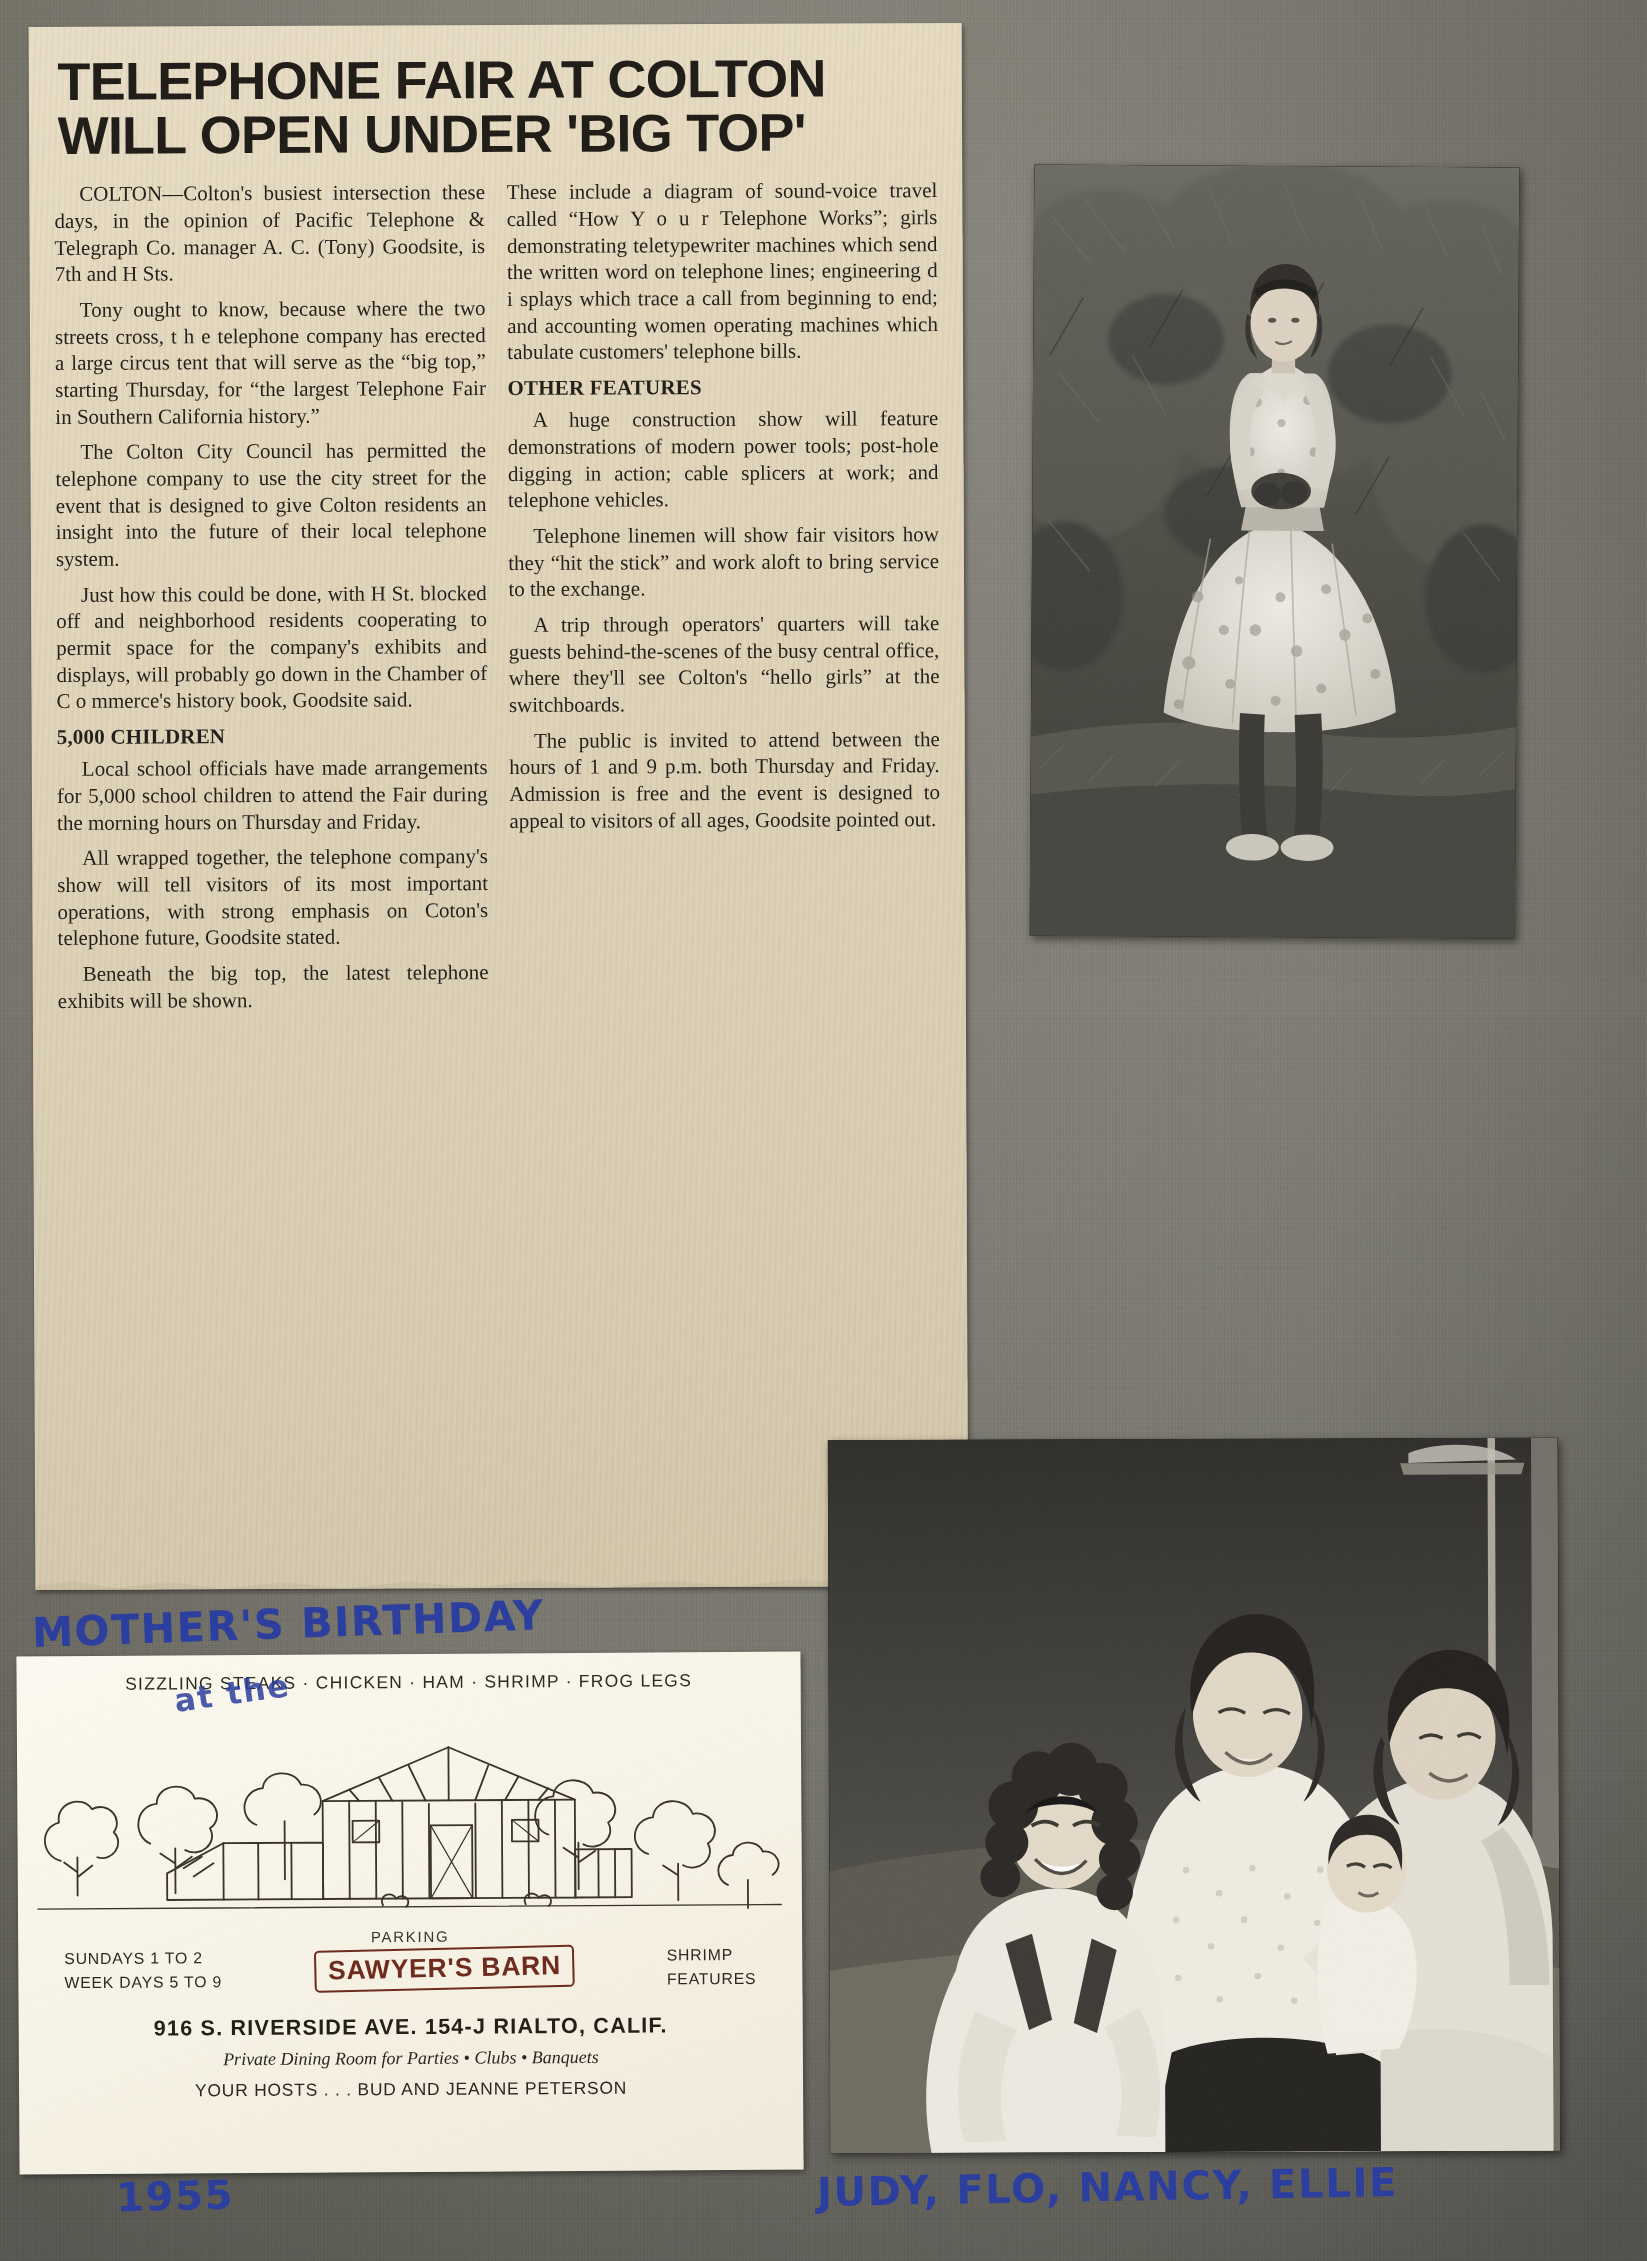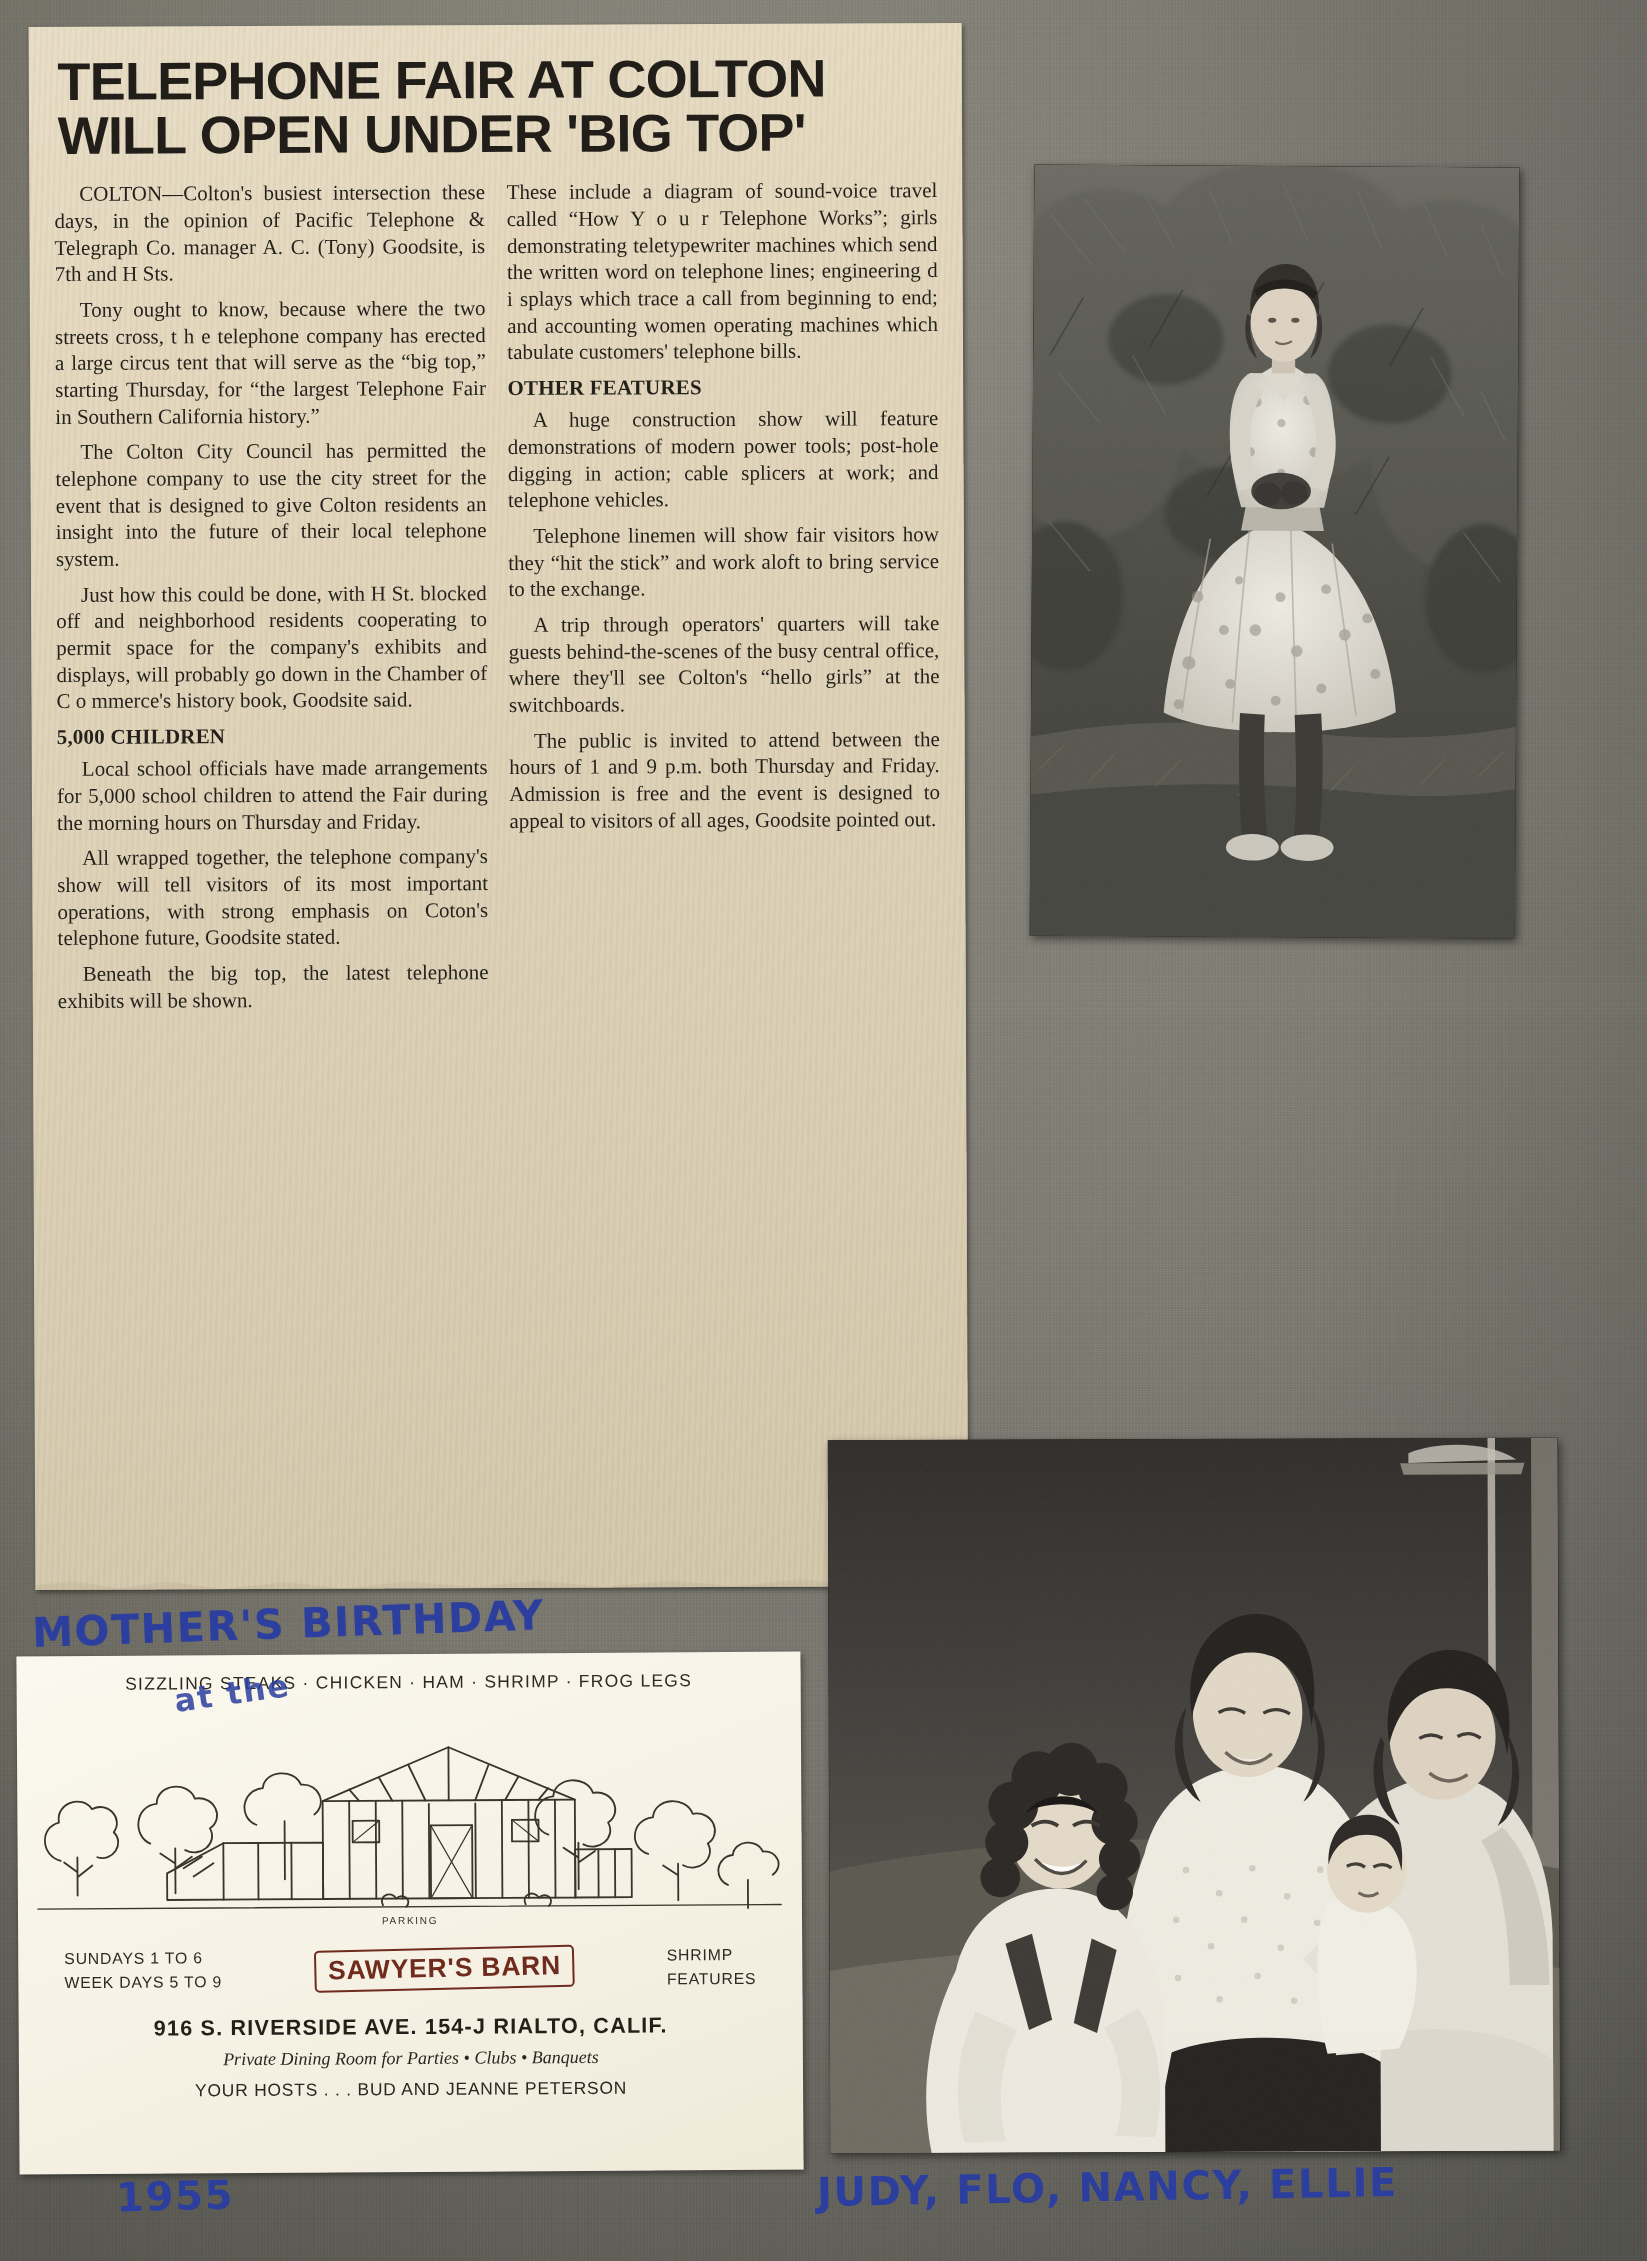--- a/index.html
+++ b/index.html
@@ -205,23 +205,23 @@
     font-size: 17.4px;
     letter-spacing: 0.8px;
     text-align: center;
     margin-top: 10px;
     color: #2b261f;
   }
   .parking-label {
     position: absolute;
     left: 50%;
     transform: translateX(-50%);
-    bottom: 19px;
+    bottom: 0;
     font-family: "Liberation Sans", sans-serif;
-    font-size: 10px;
+    font-size: 15px;
     letter-spacing: 1.7px;
     color: #3a352c;
     text-align: right;
   }
 
   
   .handwriting {
     position: absolute;
     font-family: "DejaVu Sans", sans-serif;
     color: #2c3f9e;
@@ -615,21 +615,21 @@
 
         <path d="M440 252 C434 240 450 234 456 244 C464 236 476 246 468 254"></path>
         <path d="M612 252 C606 240 622 234 628 244 C636 236 648 246 640 254"></path>
       </g>
     </svg>
     <div class="parking-label">PARKING</div>
   </div>
 
   <div class="card-row">
     <div class="hours">
-      <div>SUNDAYS 1 TO 6</div>
+      <div>SUNDAYS 1 TO 2</div>
       <div>WEEK DAYS 5 TO 9</div>
     </div>
     <div class="barn-name">SAWYER'S BARN</div>
     <div class="hours">
       <div>SHRIMP</div>
       <div>FEATURES</div>
     </div>
   </div>
 
   <div class="card-addr">916 S. RIVERSIDE AVE.     154-J     RIALTO, CALIF.</div>

